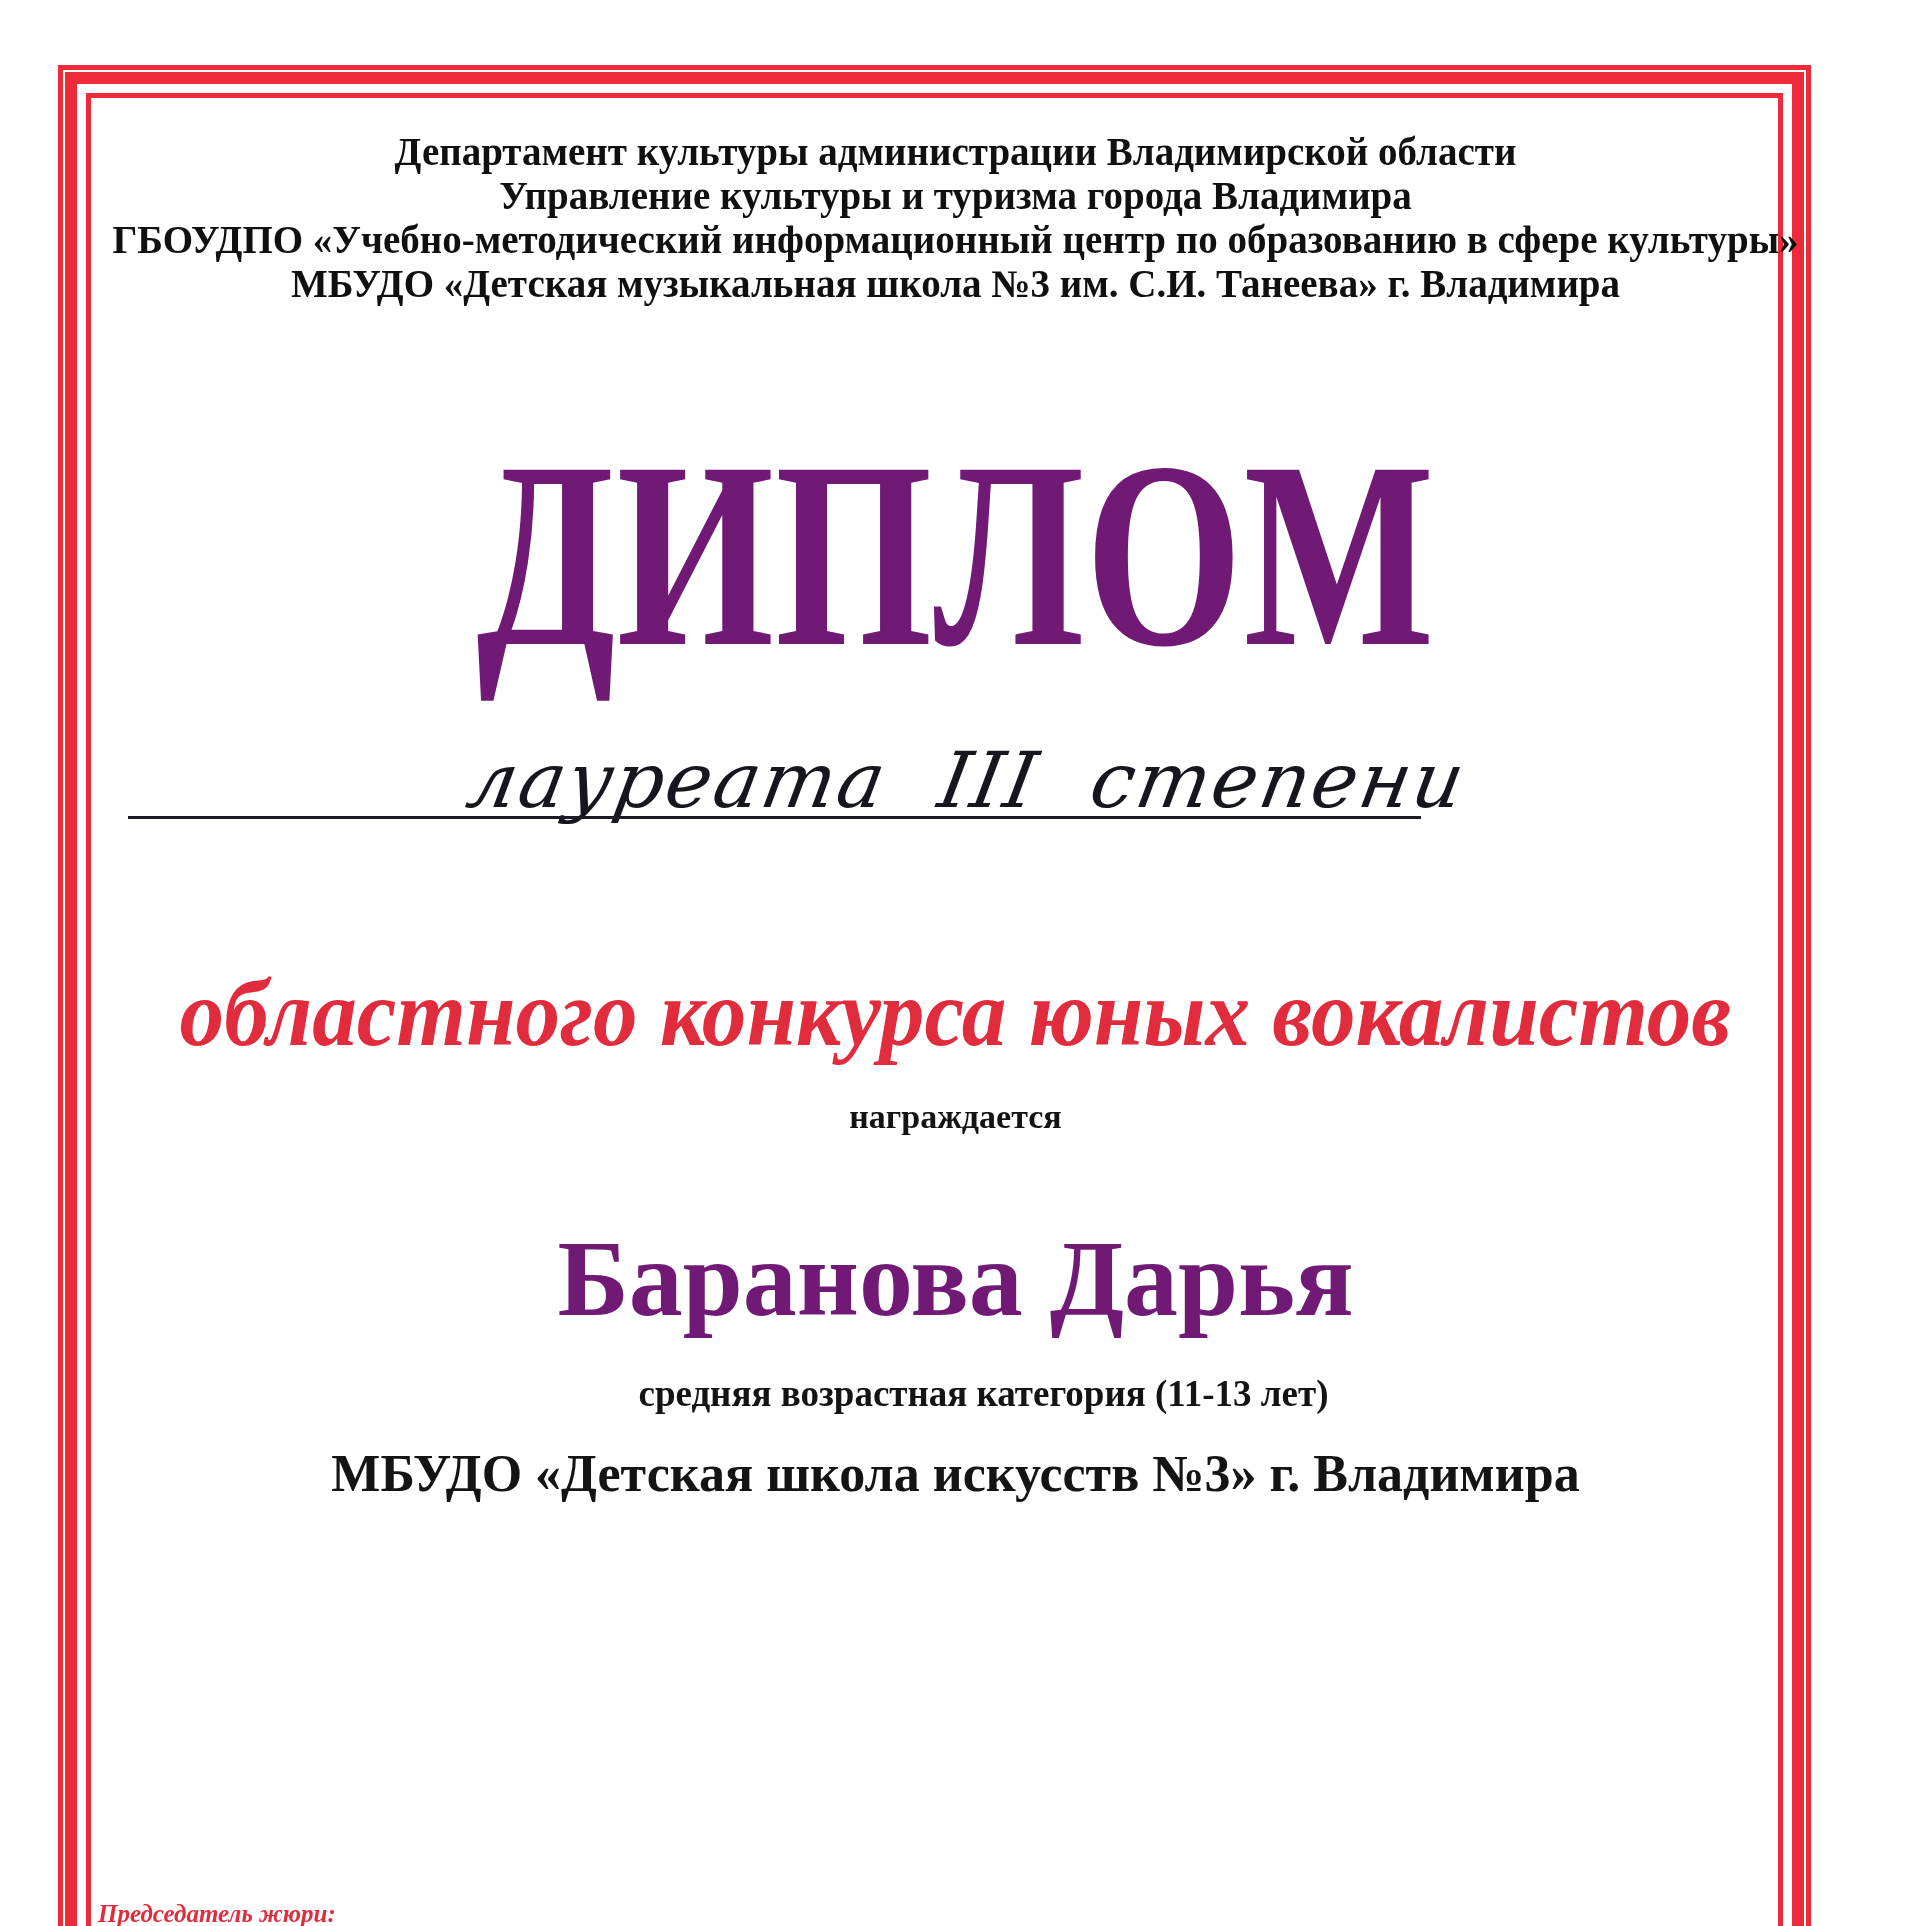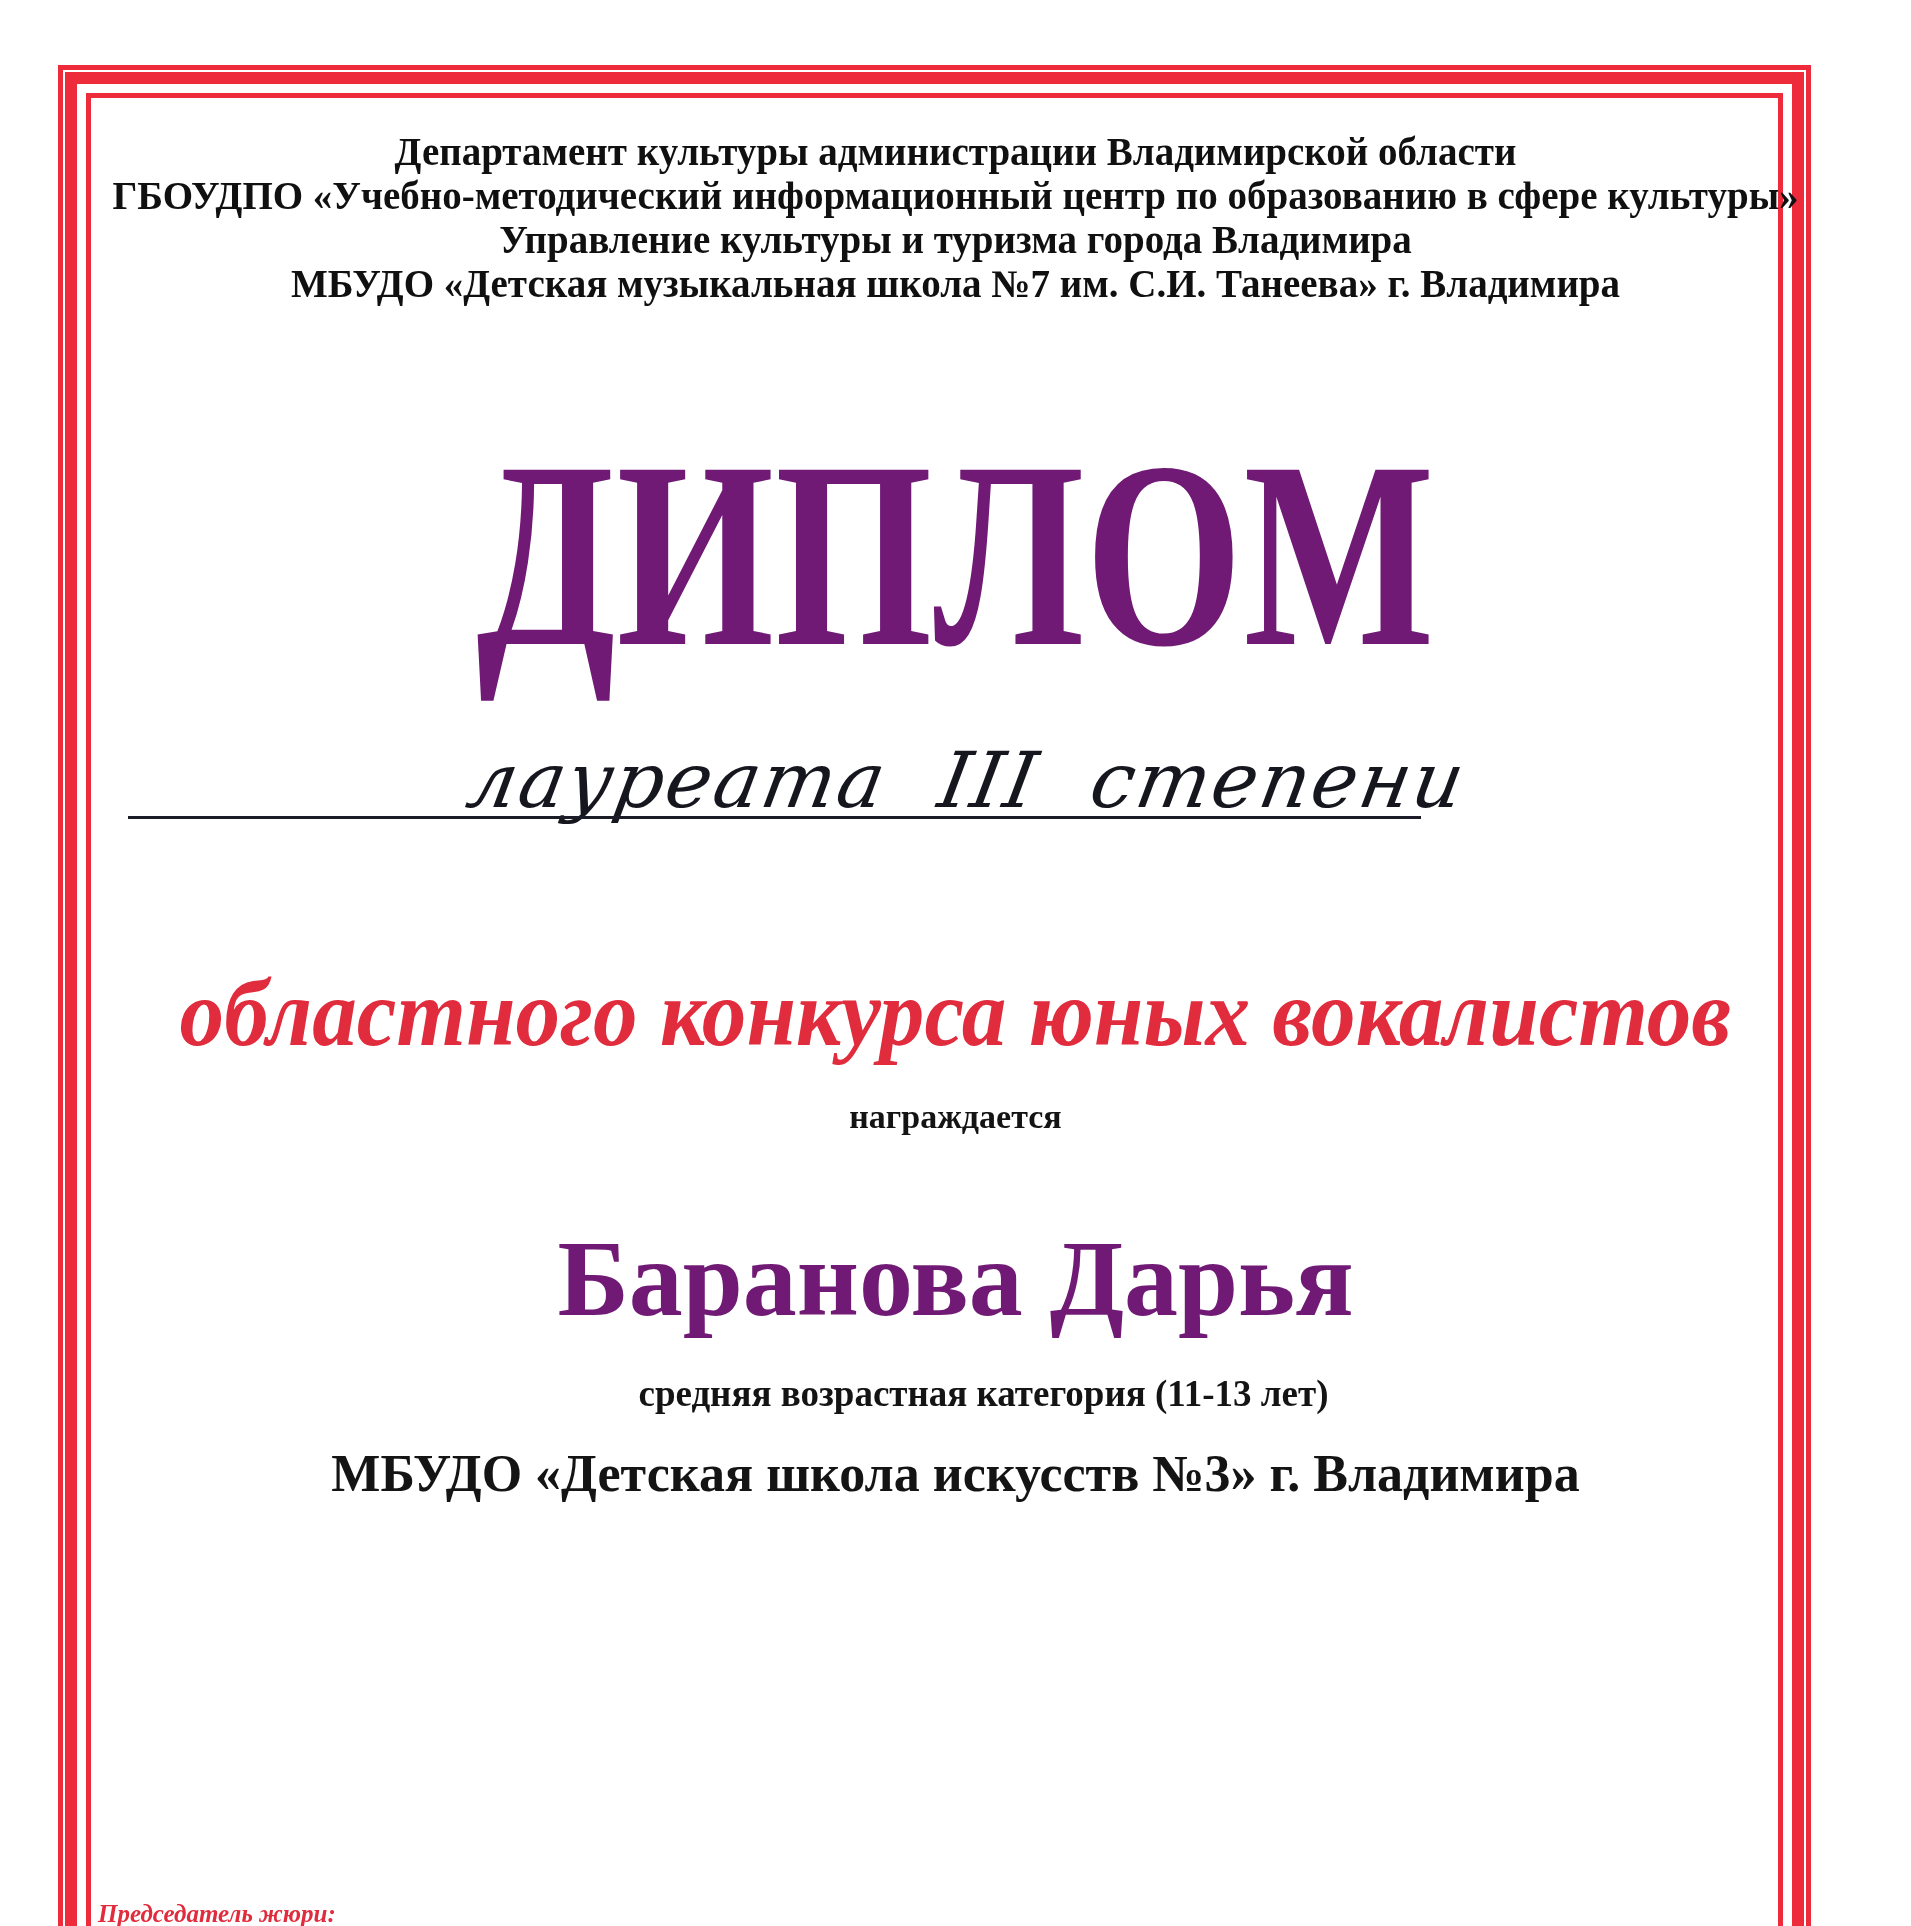--- a/index.html
+++ b/index.html
@@ -56,23 +56,23 @@
 <div class="page">
 
   <div class="f1">
     <div class="f2">
       <div class="f3"></div>
     </div>
   </div>
 
   <div class="center header">
     <div>Департамент культуры администрации Владимирской области</div>
+    <div>Управление культуры и туризма города Владимира</div>
     <div>ГБОУДПО «Учебно-методический информационный центр по образованию в сфере культуры»</div>
-    <div>Управление культуры и туризма города Владимира</div>
-    <div>МБУДО «Детская музыкальная школа №7 им. С.И. Танеева» г. Владимира</div>
+    <div>МБУДО «Детская музыкальная школа №3 им. С.И. Танеева» г. Владимира</div>
   </div>
 
   <div class="center title">
     <span>ДИПЛОМ</span>
   </div>
 
   <div class="center degree">
     <span>лауреата III степени</span>
   </div>
   <div class="degree-underline"></div>

